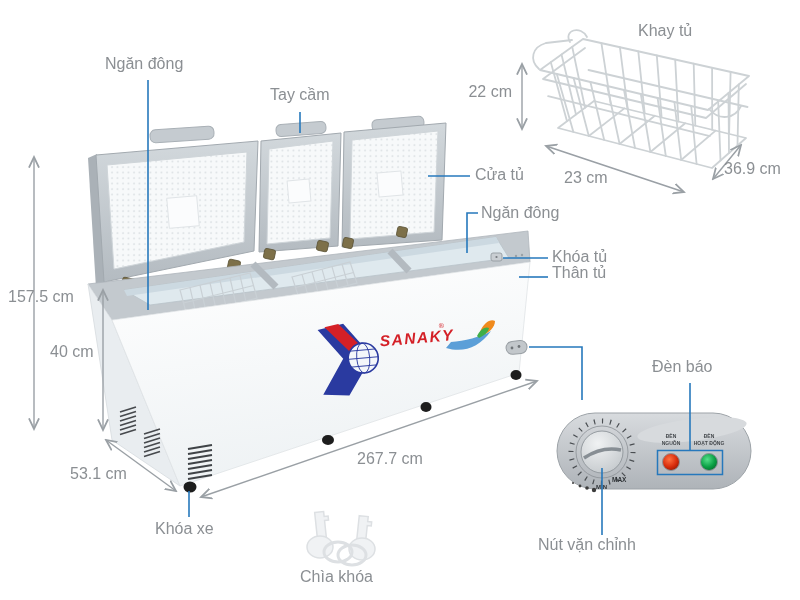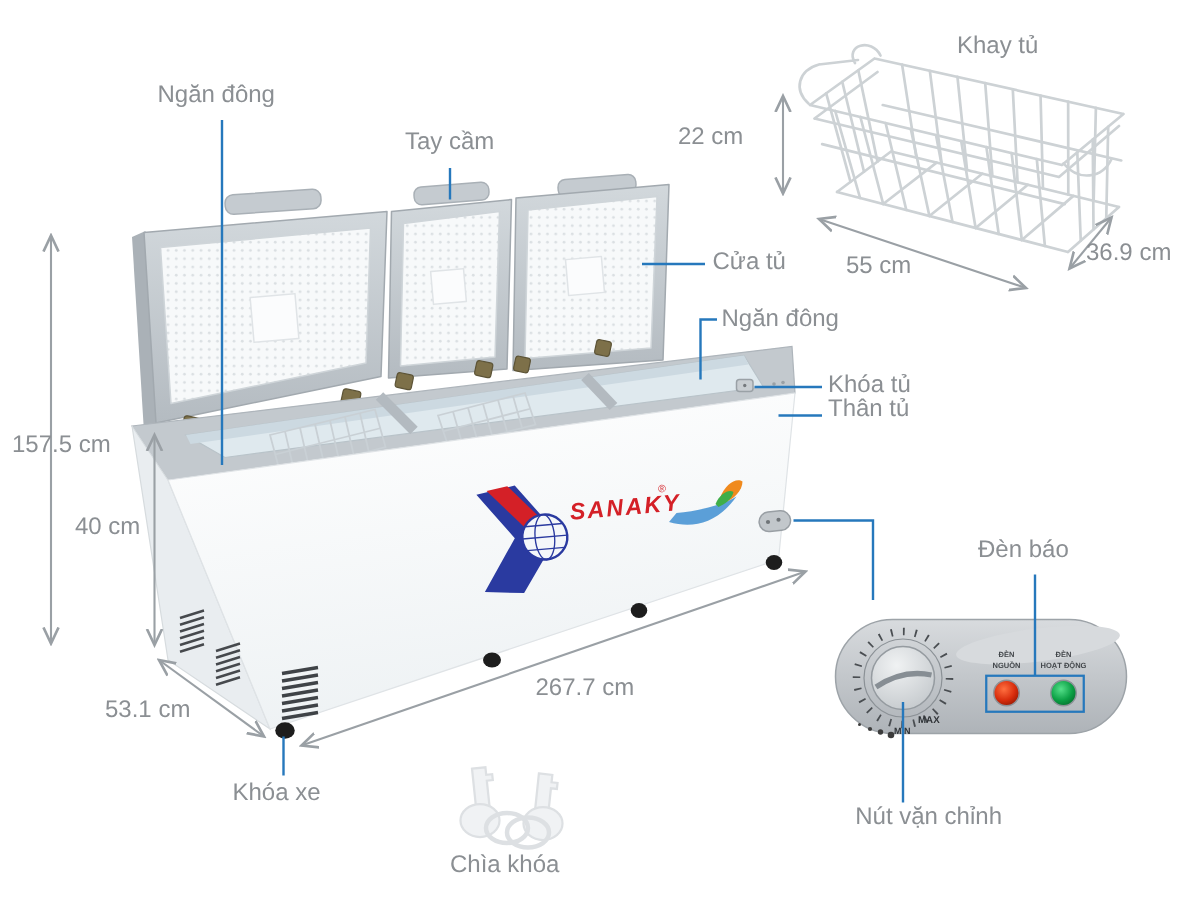--- a/index.html
+++ b/index.html
@@ -1,20 +1,20 @@
 <!DOCTYPE html>
 <html><head>
 <meta charset="utf-8">
 <style>
   html,body{margin:0;padding:0;background:#ffffff;}
   #stage{position:relative;width:800px;height:600px;background:#ffffff;overflow:hidden;
          font-family:"Liberation Sans", sans-serif;}
   #art{position:absolute;left:0;top:0;}
   .lbl{position:absolute;color:#8b8f93;font-size:16px;line-height:1.15;white-space:nowrap;}
-  .lbl.center{text-align:right;white-space:normal;}
+  .lbl.center{text-align:left;white-space:normal;}
 </style>
 </head>
 <body>
 
 <div id="stage">
 
 <svg id="art" width="800" height="600" viewBox="0 0 800 600">
   <defs>
     <pattern id="lidDots" width="5.5" height="5.5" patternUnits="userSpaceOnUse">
       <rect width="5.5" height="5.5" fill="#f7f9fa"></rect>
@@ -224,22 +224,22 @@
     <path d="M529,347 H582 V400"></path>
     <path d="M690,383 V450"></path>
     <path d="M602,468 V535"></path>
     <path d="M189,491 V517"></path>
   </g>
 </svg>
 
   <div class="lbl" style="left:105px;top:55px">Ngăn đông</div>
   <div class="lbl" style="left:270px;top:86px">Tay cầm</div>
   <div class="lbl" style="left:638px;top:22px">Khay tủ</div>
-  <div class="lbl" style="left:452px;top:83px;width:60px;text-align:left">22 cm</div>
-  <div class="lbl" style="left:564px;top:169px">55 cm</div>
+  <div class="lbl" style="left:452px;top:83px;width:60px;text-align:right">22 cm</div>
+  <div class="lbl" style="left:564px;top:169px">23 cm</div>
   <div class="lbl" style="left:724px;top:160px">36.9 cm</div>
   <div class="lbl" style="left:475px;top:166px">Cửa tủ</div>
   <div class="lbl" style="left:481px;top:204px">Ngăn đông</div>
   <div class="lbl" style="left:552px;top:248px">Khóa tủ</div>
   <div class="lbl" style="left:552px;top:264px">Thân tủ</div>
   <div class="lbl" style="left:8px;top:288px">157.5 cm</div>
   <div class="lbl" style="left:50px;top:343px">40 cm</div>
   <div class="lbl" style="left:70px;top:465px">53.1 cm</div>
   <div class="lbl" style="left:357px;top:450px">267.7 cm</div>
   <div class="lbl" style="left:155px;top:520px">Khóa xe</div>

